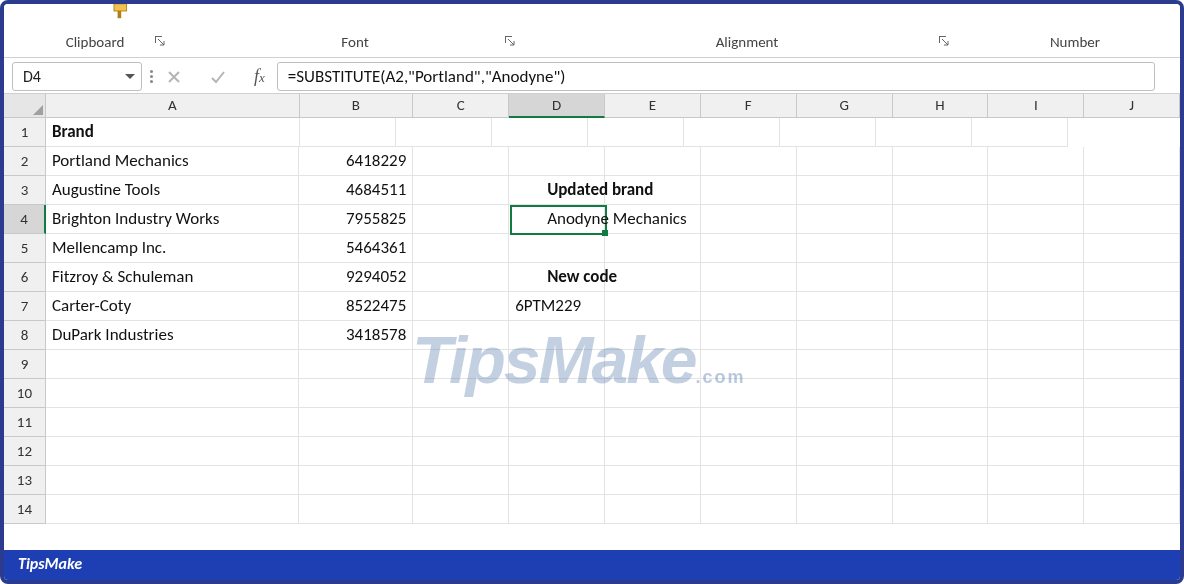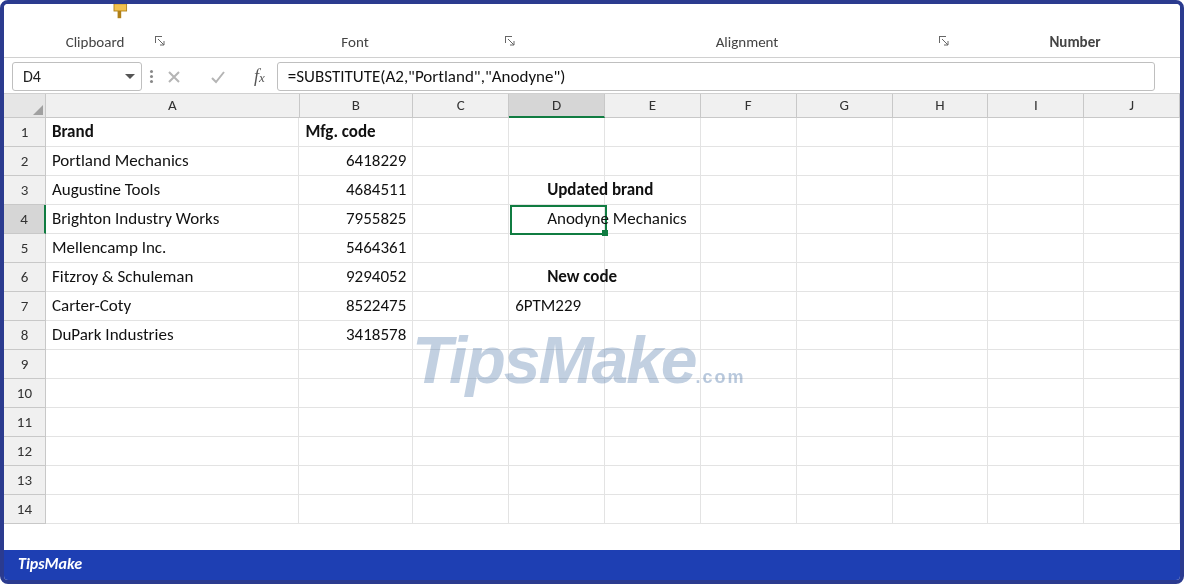--- a/index.html
+++ b/index.html
@@ -42,21 +42,21 @@
   .ribbon-group .expand {
     position: absolute;
     right: 8px;
     bottom: 4px;
     width: 12px;
     height: 12px;
   }
   .g-clipboard { width: 170px; }
   .g-font { flex: 0 0 350px; }
   .g-align { flex: 0 0 434px; }
-  .g-number { flex: 1; font-weight: bold; }
+  .g-number { flex: 1; }
 
   .formula-bar-row {
     display: flex;
     align-items: stretch;
     height: 36px;
     border-bottom: 1px solid #d0d0d0;
     padding: 4px 25px 2px 8px;
     gap: 6px;
   }
   .name-box {
@@ -288,21 +288,20 @@
     <div class="col-head cH">H</div>
     <div class="col-head cI">I</div>
     <div class="col-head cJ">J</div>
   </div>
 
   <div class="rows">
 
     <div class="row">
       <div class="row-head">1</div>
       <div class="cell cA bold">Brand</div>
-      <div class="cell cB bold">Mfg. code</div>
       <div class="cell cC"></div>
       <div class="cell cD"></div>
       <div class="cell cE"></div>
       <div class="cell cF"></div>
       <div class="cell cG"></div>
       <div class="cell cH"></div>
       <div class="cell cI"></div>
       <div class="cell cJ"></div>
     </div>
 

